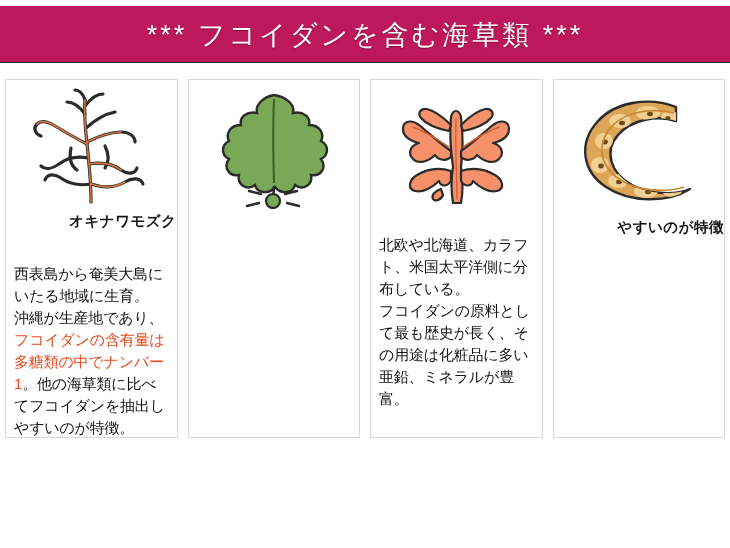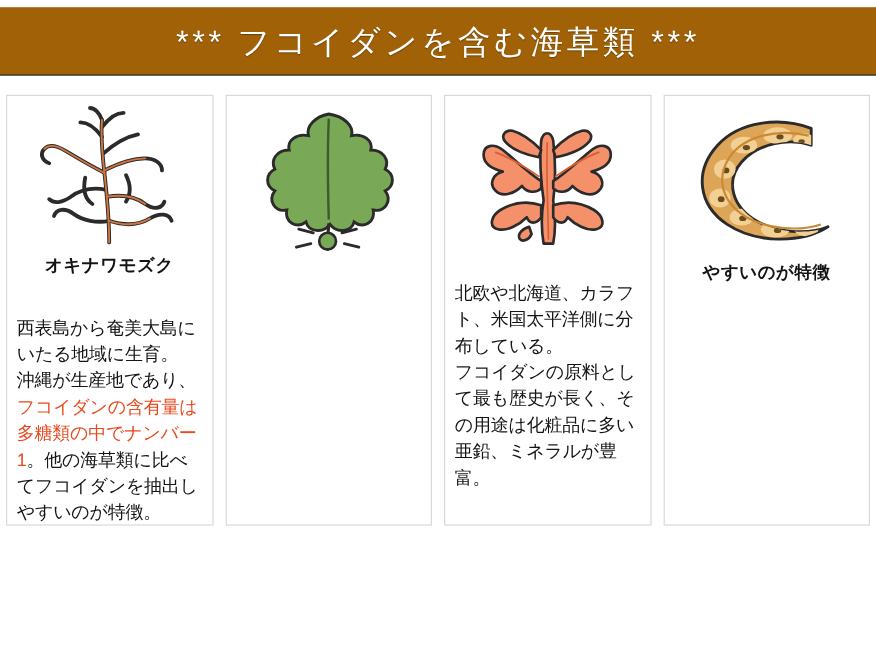--- a/index.html
+++ b/index.html
@@ -25,21 +25,21 @@
     line-height: 1.28;
     letter-spacing: -0.5px;
     white-space: pre-line;
   }
 
   
   .banner-wrap {
     padding: 6px 0 0 0;
   }
   .banner {
-    background: #a16207;
+    background: #be185d;
     height: 57px;
     display: flex;
     align-items: center;
     justify-content: center;
     box-shadow: inset 0 -1px 0 #0c2a43;
   }
   .banner-text {
     color: #ffffff;
     font-size: 27px;
     letter-spacing: 3px;
@@ -66,21 +66,21 @@
     overflow: hidden;
   }
   .card-figure {
     height: 128px;
     display: flex;
     align-items: center;
     justify-content: center;
   }
   .card-figure svg { display: block; }
   .card-title {
-    text-align: center;
+    text-align: right;
     font-weight: bold;
     font-size: 14.5px;
     letter-spacing: 0.5px;
     padding: 6px 0 10px 0;
   }
   .card-body {
     font-size: 15px;
     line-height: 1.47;
     padding: 0 8px 6px 8px;
     letter-spacing: -0.2px;

